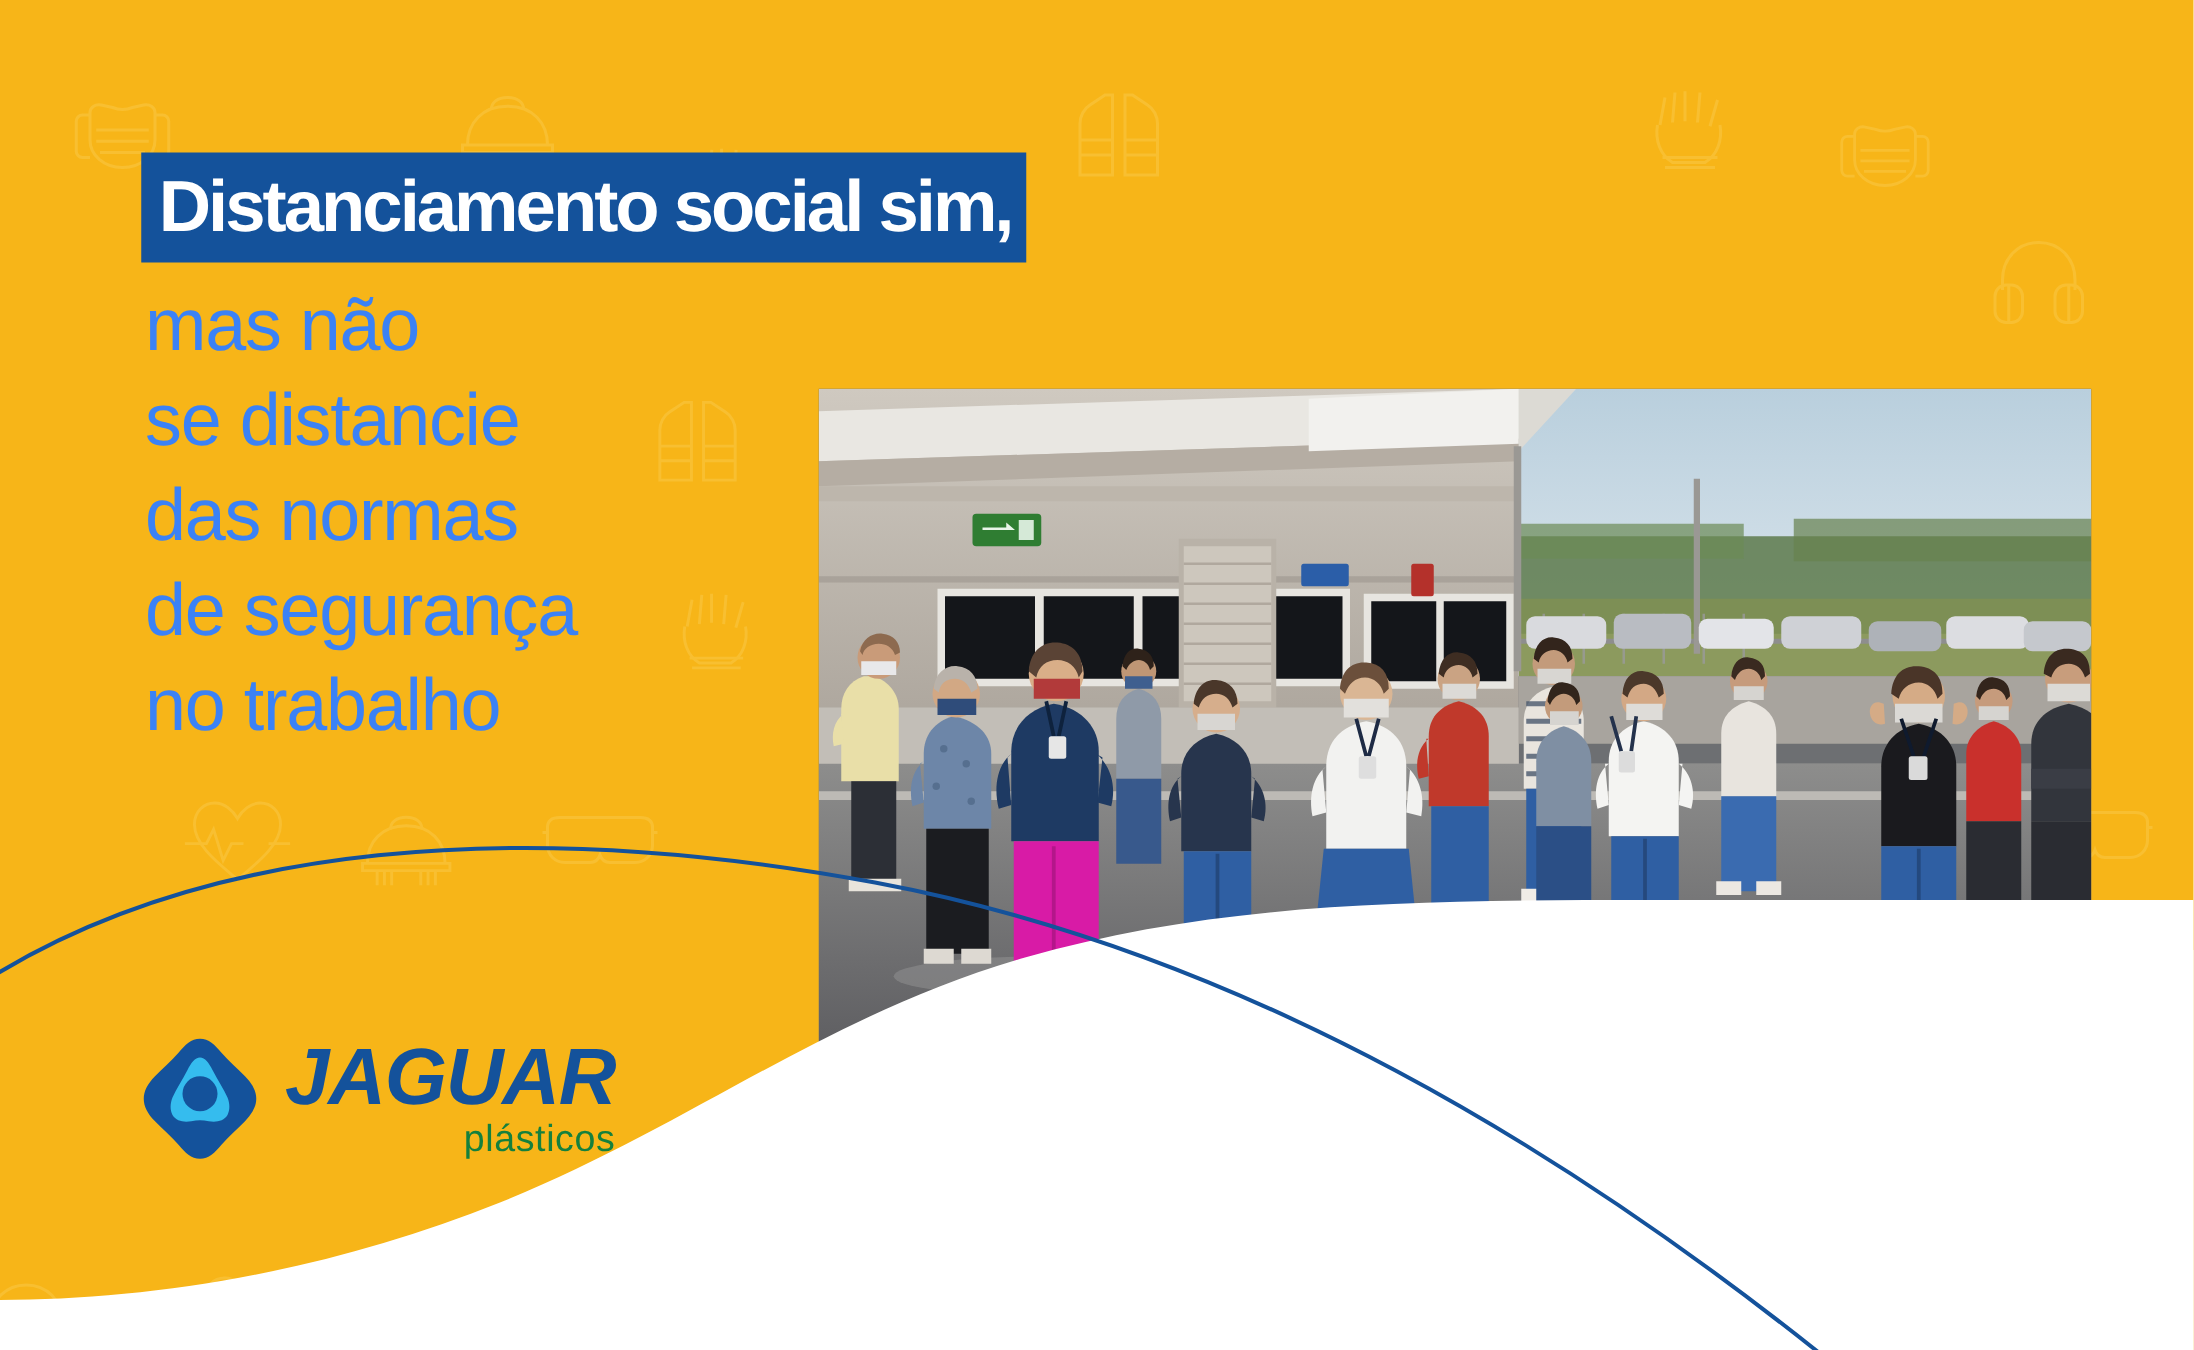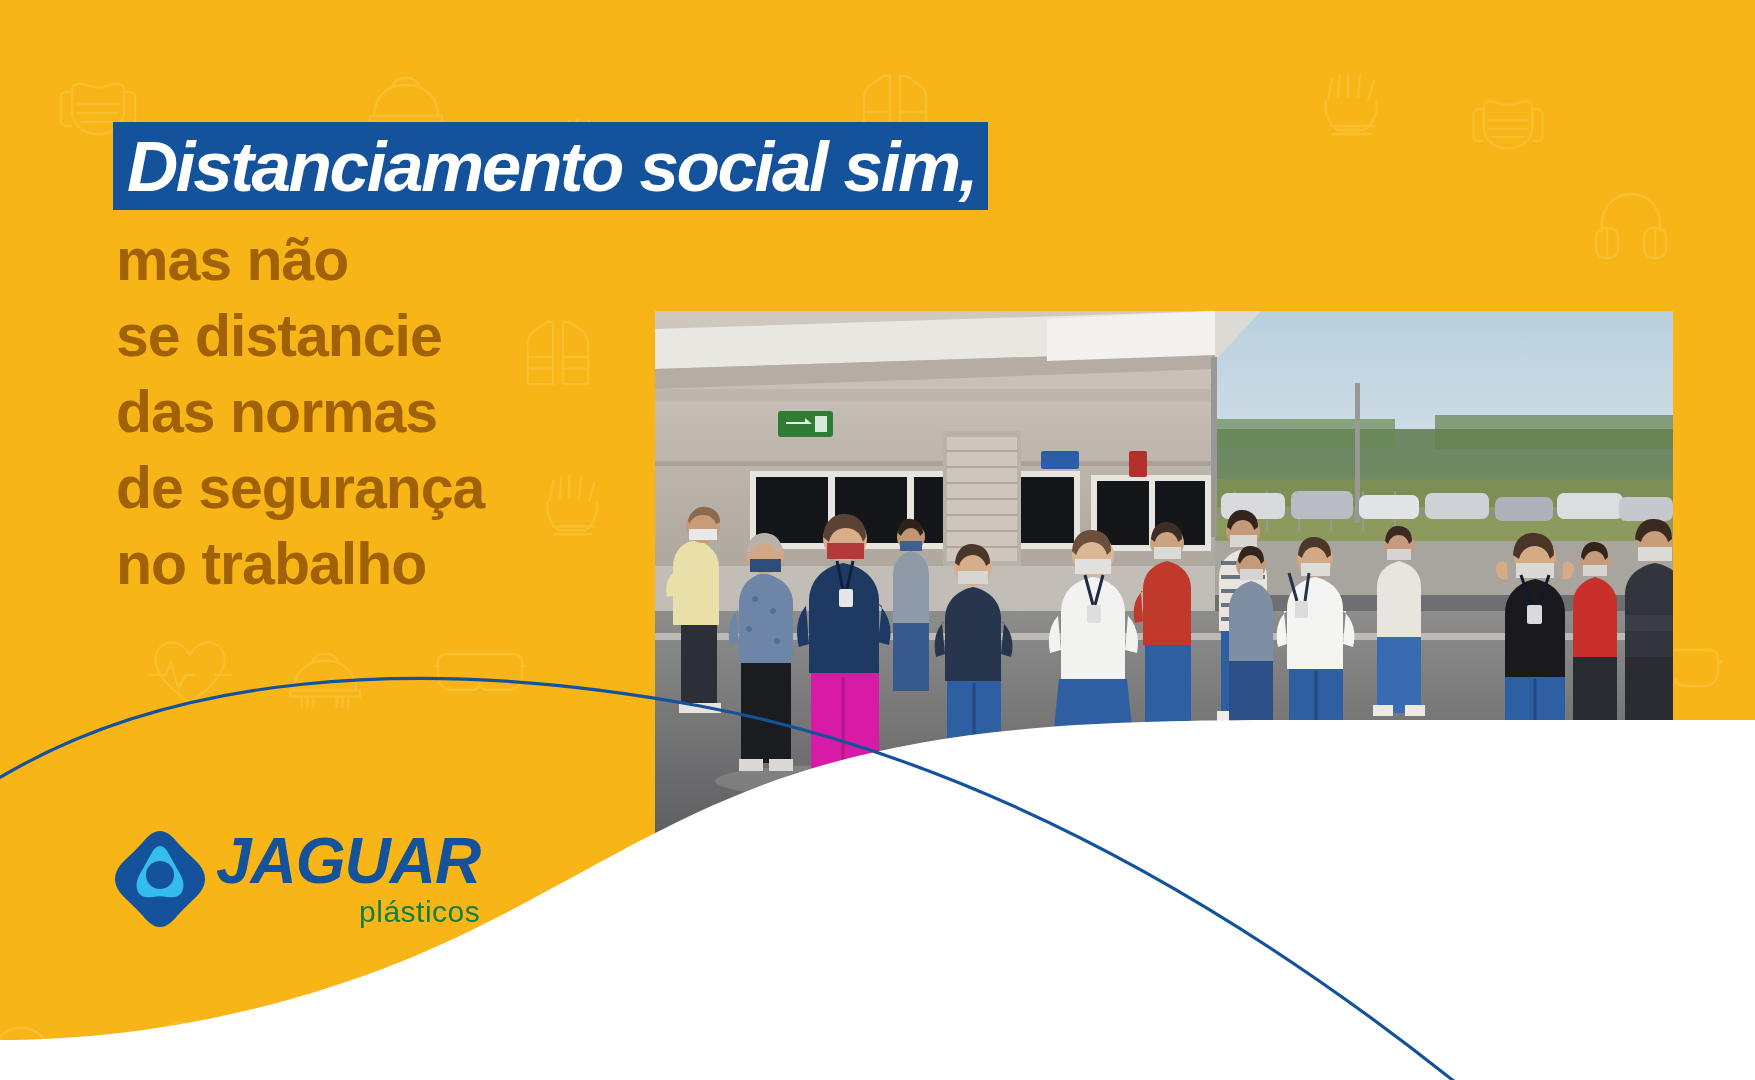--- a/index.html
+++ b/index.html
@@ -12,29 +12,29 @@
   .wave{position:absolute;left:0;bottom:0;width:1755px;height:360px;}
   .photo-right-fill{position:absolute;left:1673px;top:760px;width:82px;height:320px;background:#ffffff;}
 
   
   .wm-layer{position:absolute;inset:0;pointer-events:none;}
   .wm{position:absolute;opacity:.30;}
 
   
   .headline-bar{position:absolute;left:113px;top:122px;height:88px;
       background:#14529B;display:flex;align-items:center;padding:0 12px 0 14px;box-sizing:border-box;}
-  .headline-text{color:#ffffff;font-size:71px;font-weight:700;letter-spacing:-2.4px;
-      line-height:1;white-space:nowrap;font-family:"Liberation Sans",sans-serif;font-style:italic;}
-
-  
-  .sub{position:absolute;left:116px;top:222px;color:#a16207;font-size:59px;
-       font-weight:700;line-height:76px;letter-spacing:-1.0px;white-space:pre;}
-
-  
-  .logo{position:absolute;left:112px;top:828px;display:flex;align-items:flex-end;}
+  .headline-text{color:#ffffff;font-size:58px;font-weight:700;letter-spacing:-2.4px;
+      line-height:1;white-space:nowrap;font-family:"Liberation Sans",sans-serif;}
+
+  
+  .sub{position:absolute;left:116px;top:222px;color:#3b82f6;font-size:59px;
+       font-weight:400;line-height:76px;letter-spacing:-1.0px;white-space:pre;}
+
+  
+  .logo{position:absolute;left:112px;top:828px;display:flex;align-items:flex-end;gap:12px;}
   .logo-mark{width:96px;height:100px;flex:none;}
   .logo-words{margin-left:8px;}
   .logo-jaguar{display:block;color:#14529B;font-size:64px;font-weight:700;font-style:italic;
       letter-spacing:-1px;line-height:66px;}
   .logo-plasticos{display:block;color:#15803d;font-size:30px;font-weight:400;
       line-height:32px;text-align:right;letter-spacing:.5px;margin-top:2px;}
 
   
   .photo{position:absolute;left:655px;top:311px;width:1018px;height:569px;overflow:hidden;
       background:#6d6f72;}

